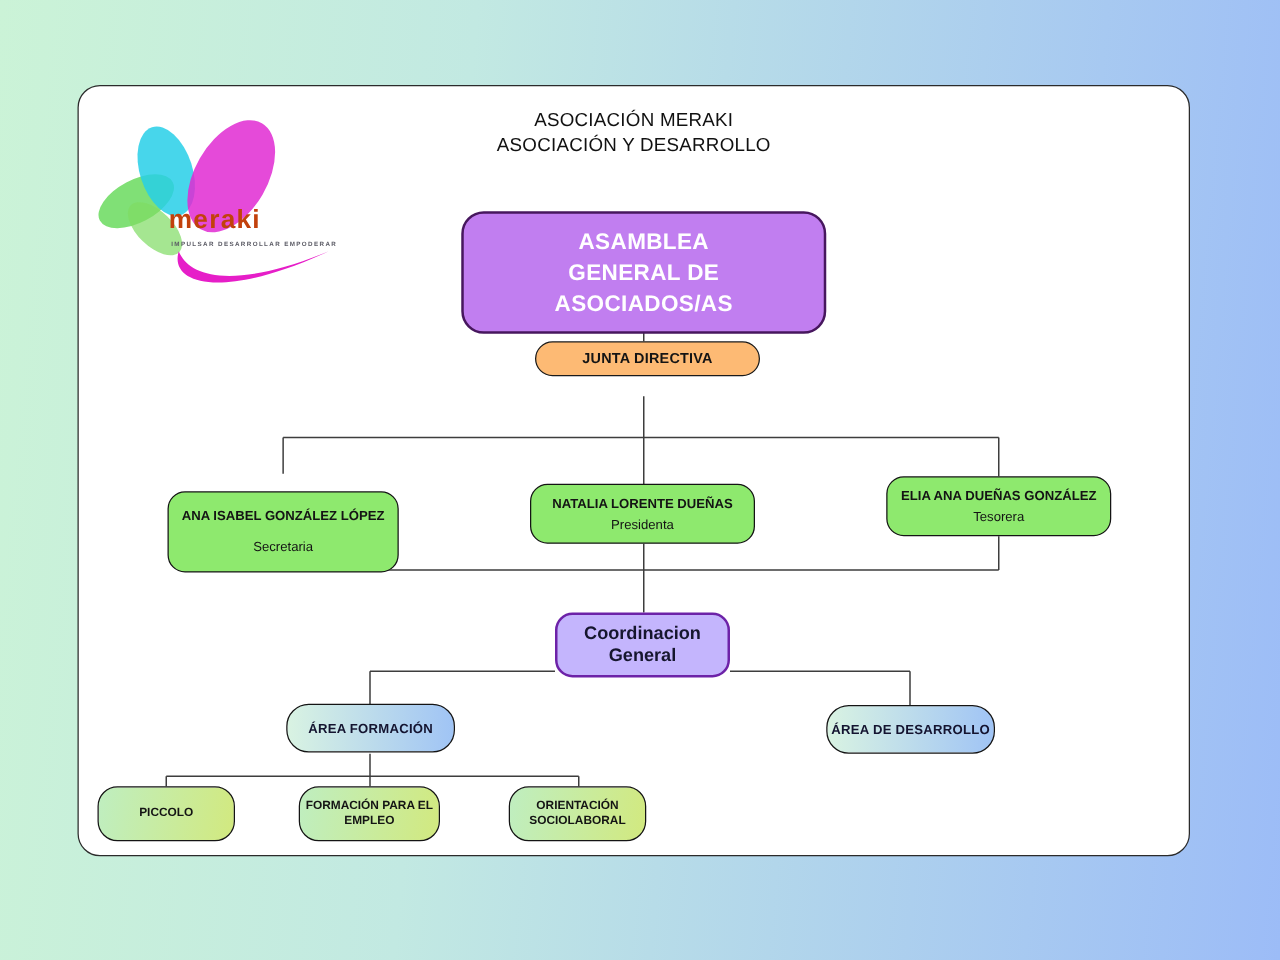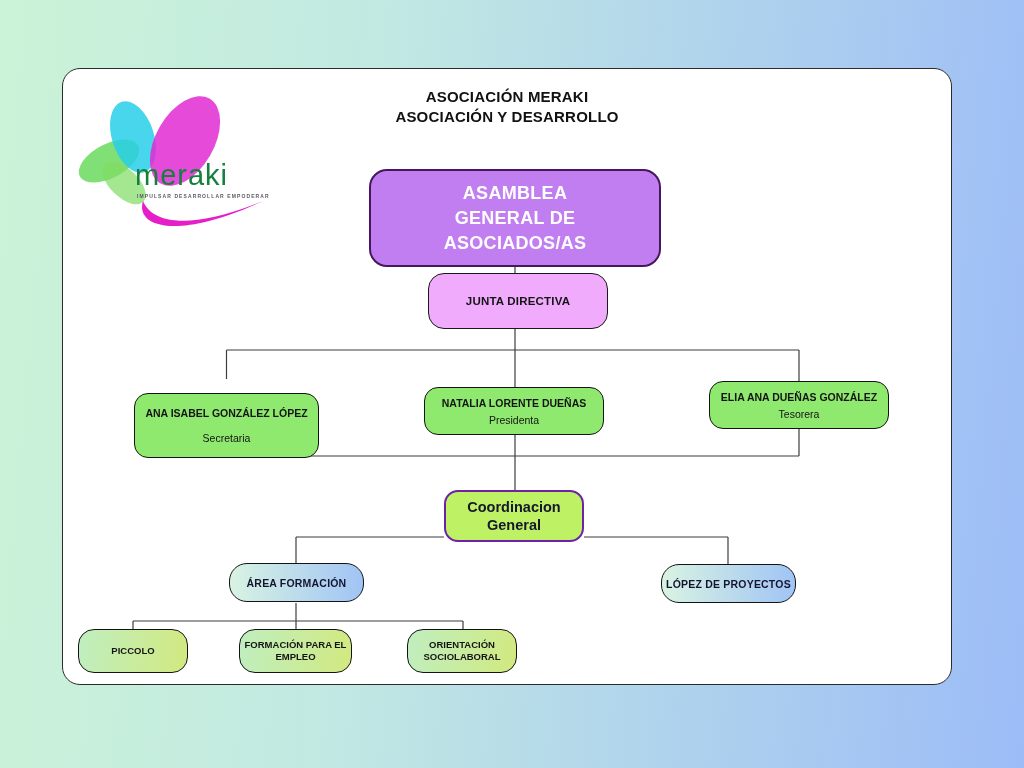--- a/index.html
+++ b/index.html
@@ -8,52 +8,52 @@
     font-family:"Liberation Sans", sans-serif;
     background:linear-gradient(95deg,#cbf3d7 0%,#c2e9e2 35%,#9cbcf7 100%);
     position:relative;
   }
   .card {
     position:absolute; left:62px; top:68px; width:890px; height:617px;
     background:#ffffff; border:1.5px solid #2b2b2b; border-radius:18px;
   }
   .title-block {
     position:absolute; left:0; right:0; top:18px; text-align:center;
-    font-size:15px; font-weight:bold; color:#111; line-height:20px;
+    font-size:15px; font-weight:normal; color:#111; line-height:20px;
     letter-spacing:.2px;
   }
   .node {
     position:absolute; display:flex; flex-direction:column;
     align-items:center; justify-content:center; text-align:center;
   }
   .pre { white-space:pre-line; }
   .node-asamblea {
     left:306px; top:88px; width:292px; height:98px;
     background:#c17ef0; border:2px solid #47175e; border-radius:18px;
     color:#ffffff; font-size:18px; font-weight:bold; line-height:25px;
     letter-spacing:.3px;
     margin-top:12px;
   }
   .node-junta {
-    left:365px; top:204px; width:180px; height:56px;
-    background:#f0abfc; border:1.5px solid #1a1a1a; border-radius:16px;
+    left:365px; top:204px; width:180px; height:28px;
+    background:#fdba74; border:1.5px solid #1a1a1a; border-radius:16px;
     color:#141414; font-size:11.5px; font-weight:bold; letter-spacing:.2px;
   }
   .node-member {
     background:#8ee96e; border:1.5px solid #141414; border-radius:14px;
     color:#141414; padding:6px 4px; justify-content:space-around;
   }
   .member-name { font-size:10.5px; font-weight:bold; }
   .member-role { font-size:10.5px; font-weight:normal; }
   .m0 { left:71px;  top:324px; width:185px; height:65px; }
   .m1 { left:361px; top:318px; width:180px; height:48px; }
   .m2 { left:646px; top:312px; width:180px; height:48px; }
   .node-coordinacion {
     left:381px; top:421px; width:140px; height:52px;
-    background:#bef264; border:2px solid #6d22a8; border-radius:14px;
+    background:#c4b5fd; border:2px solid #6d22a8; border-radius:14px;
     color:#16162e; font-size:14.5px; font-weight:bold; line-height:18px;
   }
   .node-area {
     background:linear-gradient(90deg,#d9f3e2 0%,#a0c4f5 100%);
     border:1.5px solid #141414; border-radius:18px;
     color:#141430; font-size:10.5px; font-weight:bold; letter-spacing:.2px;
   }
   .a0 { left:166px; top:494px; width:135px; height:39px; }
   .a1 { left:598px; top:495px; width:135px; height:39px; }
   .node-program {
@@ -63,21 +63,21 @@
     padding:3px;
   }
   .p0 { left:15px;  top:560px; width:110px; height:44px; }
   .p1 { left:176px; top:560px; width:113px; height:44px; }
   .p2 { left:344px; top:560px; width:110px; height:44px; }
   .connectors { position:absolute; left:0; top:0; width:890px; height:617px; pointer-events:none; }
   .connectors line { stroke:#3d3d3d; stroke-width:1.2; }
   .logo { position:absolute; left:14px; top:20px; width:210px; height:152px; }
   .logo-word {
     position:absolute; left:58px; top:72px; width:150px;
-    font-size:29px; font-weight:normal; color:#15803d; letter-spacing:1px;
+    font-size:21px; font-weight:bold; color:#c2410c; letter-spacing:1px;
     line-height:29px;
   }
   .logo-tag {
     position:absolute; left:60px; top:104px; width:150px;
     font-size:5px; font-weight:bold; color:#5a5a64; letter-spacing:1.1px;
     white-space:nowrap;
   }
 </style>
 </head>
 <body>
@@ -138,19 +138,19 @@
   </div>
   <div class="node node-member m2">
     <div class="member-name">ELIA ANA DUEÑAS GONZÁLEZ</div>
     <div class="member-role">Tesorera</div>
   </div>
 
   <div class="node node-coordinacion pre">Coordinacion
 General</div>
 
   <div class="node node-area a0">ÁREA FORMACIÓN</div>
-  <div class="node node-area a1">LÓPEZ DE PROYECTOS</div>
+  <div class="node node-area a1">ÁREA DE DESARROLLO</div>
 
   <div class="node node-program p0">PICCOLO</div>
   <div class="node node-program p1">FORMACIÓN PARA EL EMPLEO</div>
   <div class="node node-program p2">ORIENTACIÓN SOCIOLABORAL</div>
 
 </div>
 
 </body></html>

